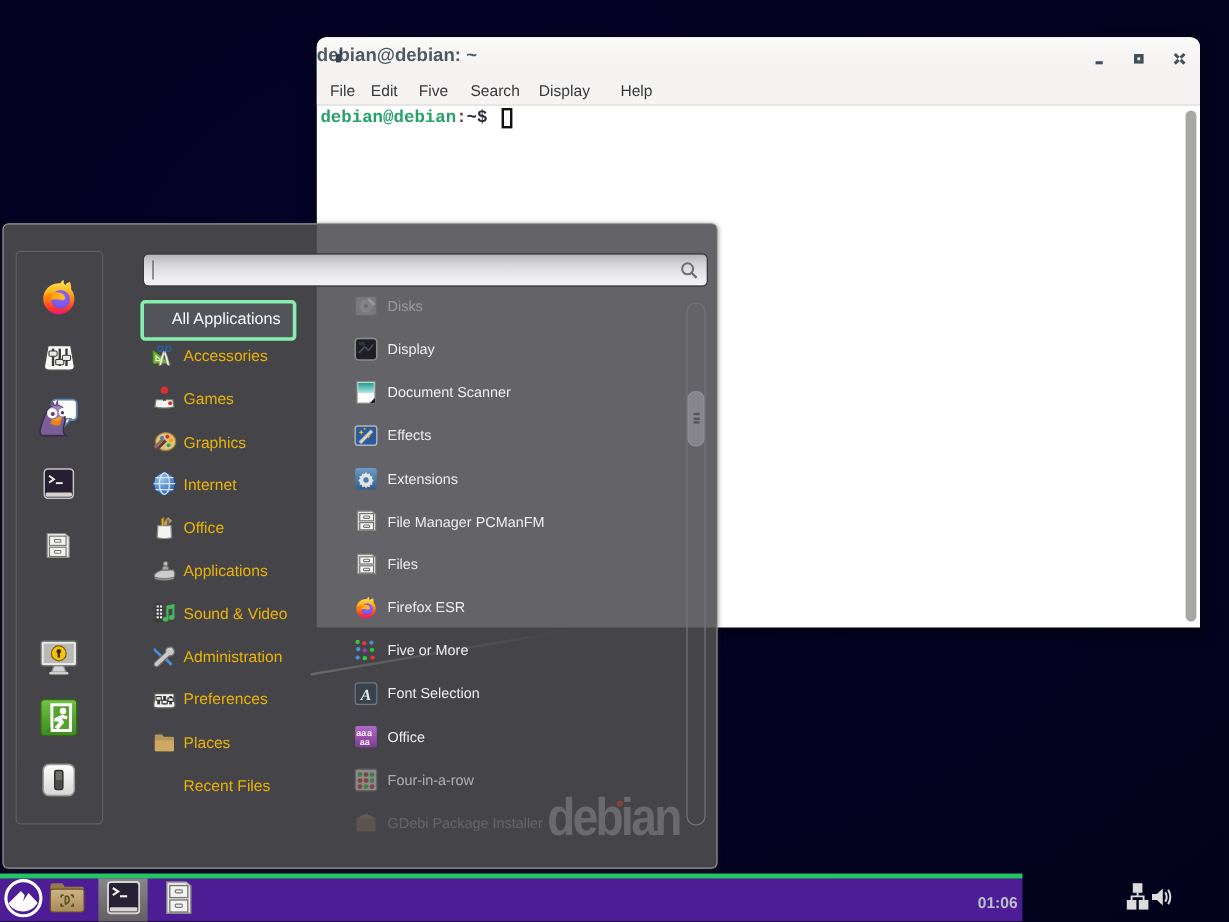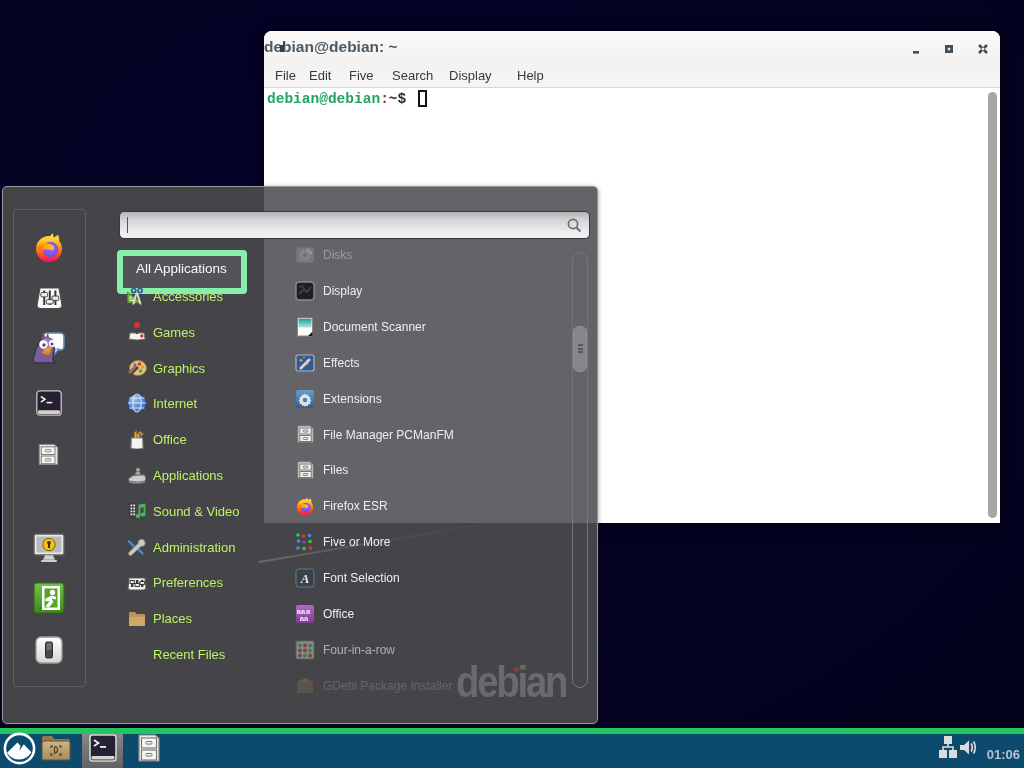--- a/index.html
+++ b/index.html
@@ -32,35 +32,35 @@
   #menu { left:2px; top:186px; width:596px; height:538px; background:#454549;
     border:1px solid #979797; border-radius:5px; box-shadow:0 1px 4px rgba(40,40,40,0.5); }
   #menulight { left:261px; top:0px; width:333px; height:336px; background:#646468; border-radius:0 4px 0 0; }
   
   #favbox { left:10px; top:22px; width:73px; height:478px; border:1px solid #5f5f63; border-radius:4px; }
   
   #search { left:116px; top:24px; width:471px; height:28px; border-radius:5px;
     background:linear-gradient(#b3b3b5 0%, #d4d4d6 30%, #ededef 75%, #f2f2f4 100%); border:1px solid #39393d; }
   #search .caret { position:absolute; left:7px; top:5px; width:1px; height:16px; background:#55555a; }
   
-  #allapps { left:114px; top:63px; width:130px; height:44px; background:#53535a; border:6px solid #86efac; border-radius:4px;
-    color:#fafafa; font-size:13.5px; line-height:25px; padding-left:13px; }
-  .cat { left:150px; font-size:13px; color:#bef264; }
+  #allapps { left:114px; top:63px; width:130px; height:34px; background:#53535a; border:3px solid #86efac; border-radius:4px;
+    color:#fafafa; font-size:13.5px; line-height:25px; padding-left:13px;text-align:center; }
+  .cat { left:150px; font-size:13px; color:#eab308; }
   
   .app { left:320px; font-size:12px; color:#eceef0; }
   
   #mtrack { left:569px; top:65px; width:16px; height:436px; border:1px solid #74747a; border-radius:8px; }
   #mthumb { left:570px; top:139px; width:14px; height:46px; background:#85858a; border:1px solid #90909a; border-radius:6px; }
   #mthumb i { position:absolute; left:4px; width:5px; height:2px; background:#55555a; }
   
   #wmark { left:453px; top:470px; font-size:44px; font-weight:bold; color:rgba(190,190,196,0.30); letter-spacing:-2.5px; transform:scaleX(0.87); transform-origin:left; }
   #swoosh { left:256px; top:374px; width:224px; height:2px; background:linear-gradient(90deg, rgba(195,205,175,0.28), rgba(195,205,175,0.08) 60%, rgba(195,205,175,0.0)); transform:rotate(-9.6deg); transform-origin:left center; }
 
   
-  #panel { left:0; top:728px; width:1024px; height:40px; background:#0c4a6e; border-top:6px solid #22c55e; }
+  #panel { left:0; top:728px; width:852px; height:40px; background:#4c1d95; border-top:4px solid #22c55e; }
   #taskbtn { left:82px; top:0px; width:41px; height:39px; background:linear-gradient(#87878a, #5d5d60); }
   #clock { right:4px; top:13px; font-size:13px; font-weight:bold; color:#b9c2cc; }
 </style>
 </head>
 <body>
 <div id="desktop" class="abs"></div>
 
 <div id="term" class="abs">
   <div id="titlebar" class="abs"></div>
   <div id="title" class="abs">debian@debian: ~</div>

